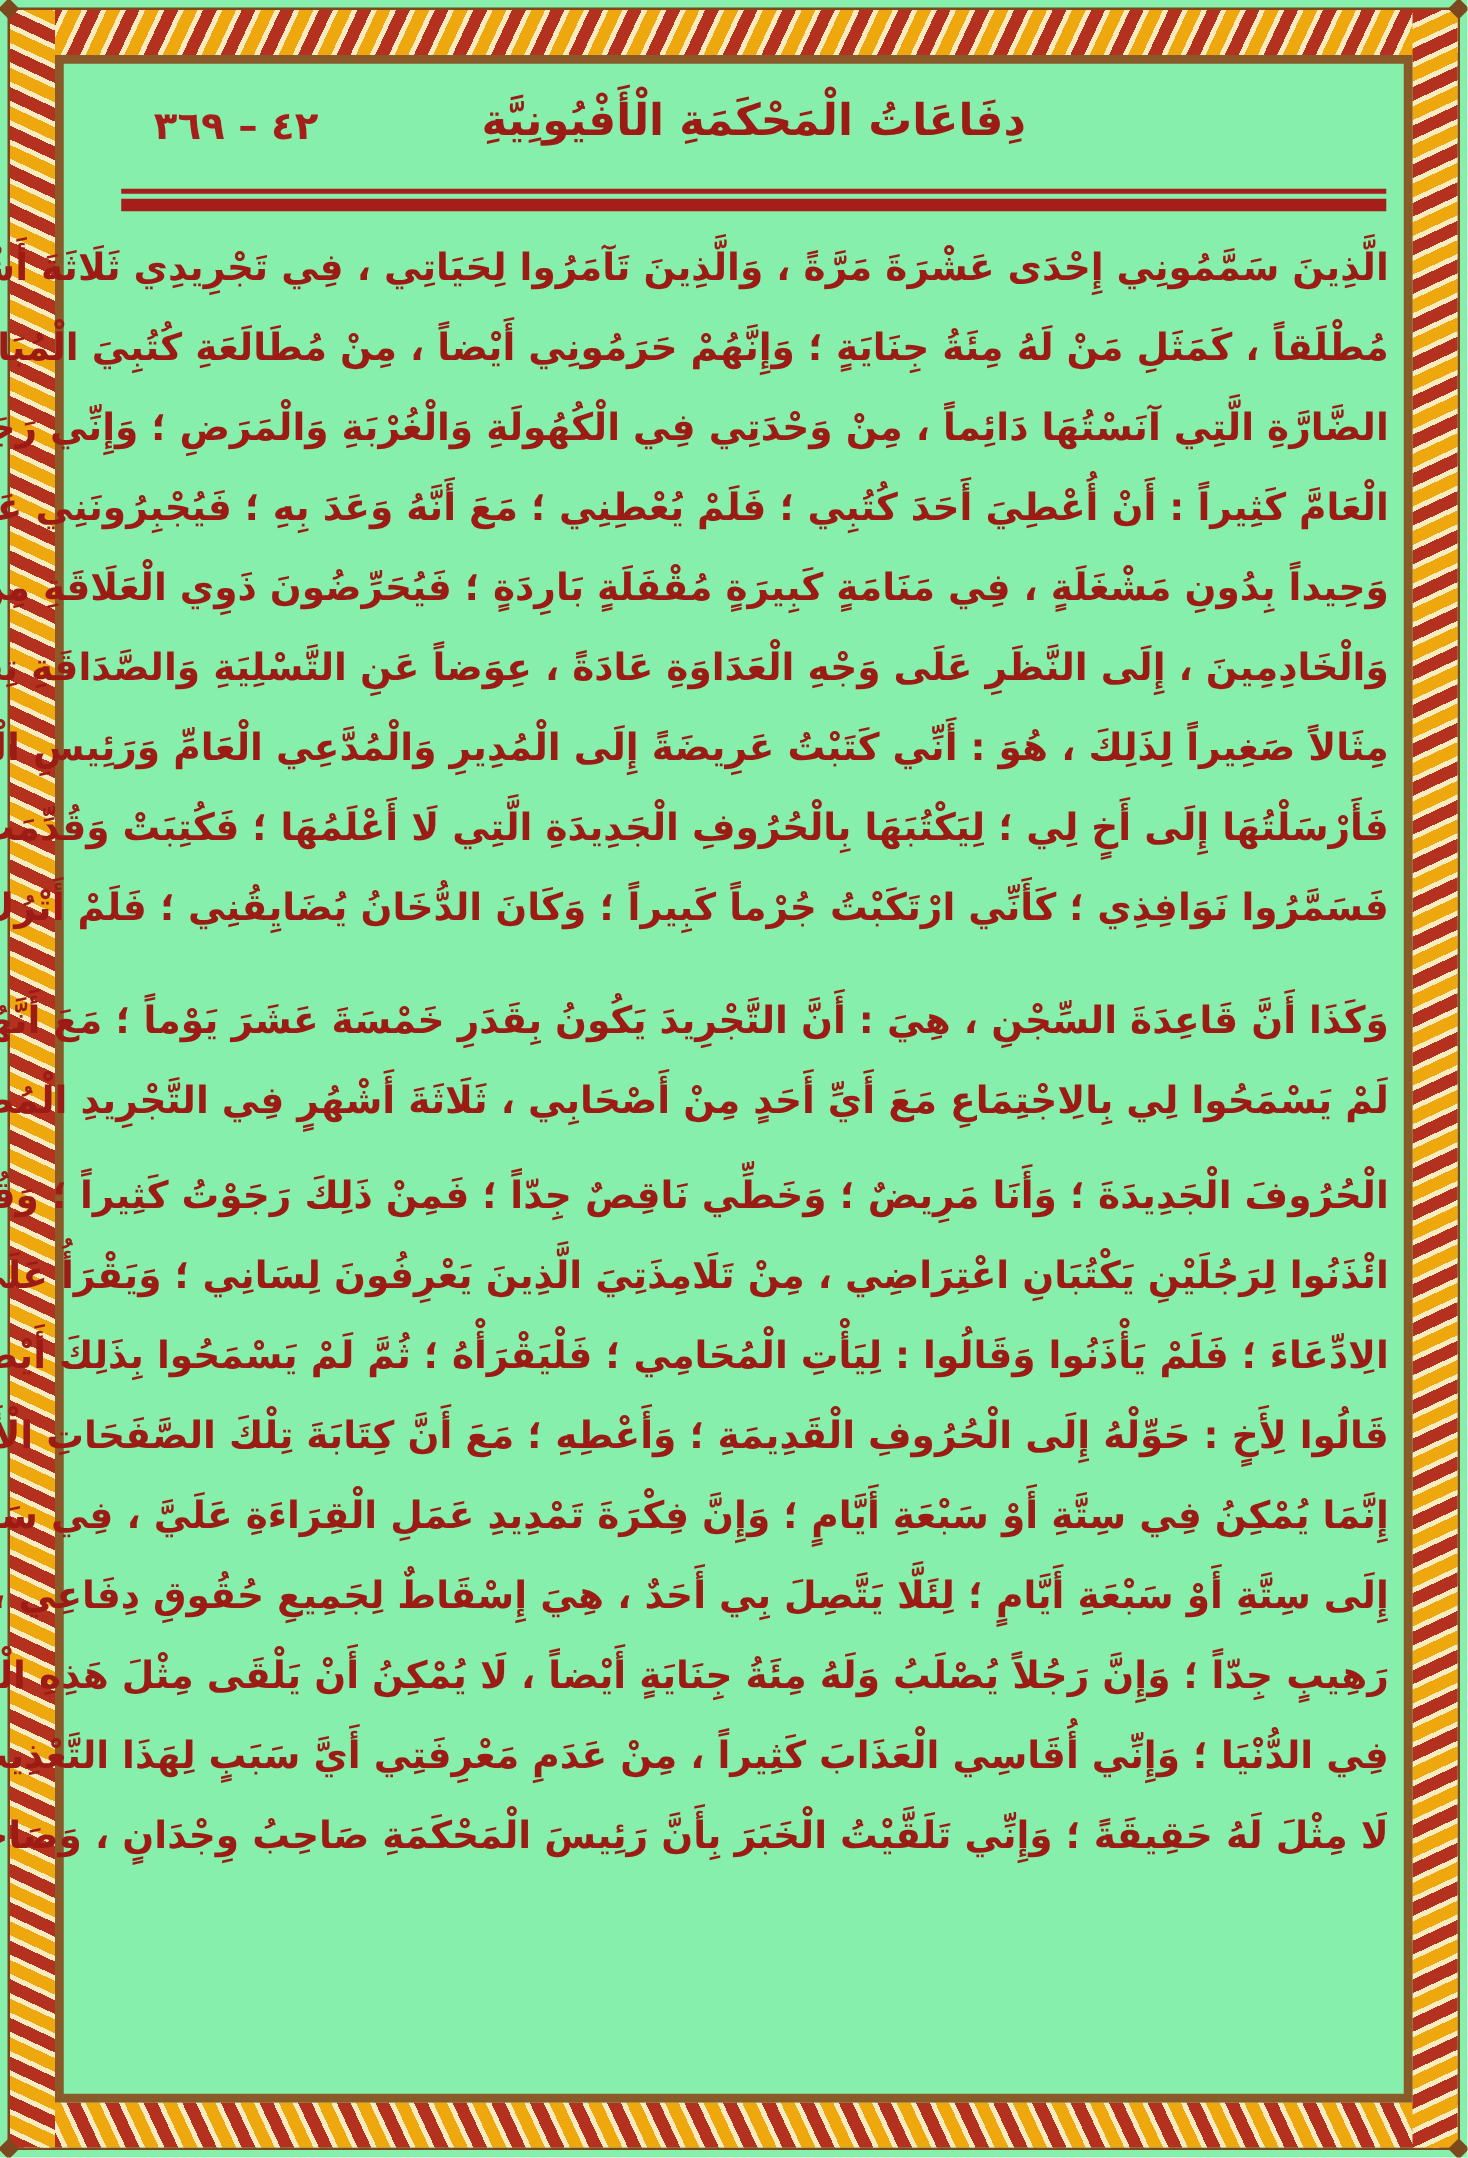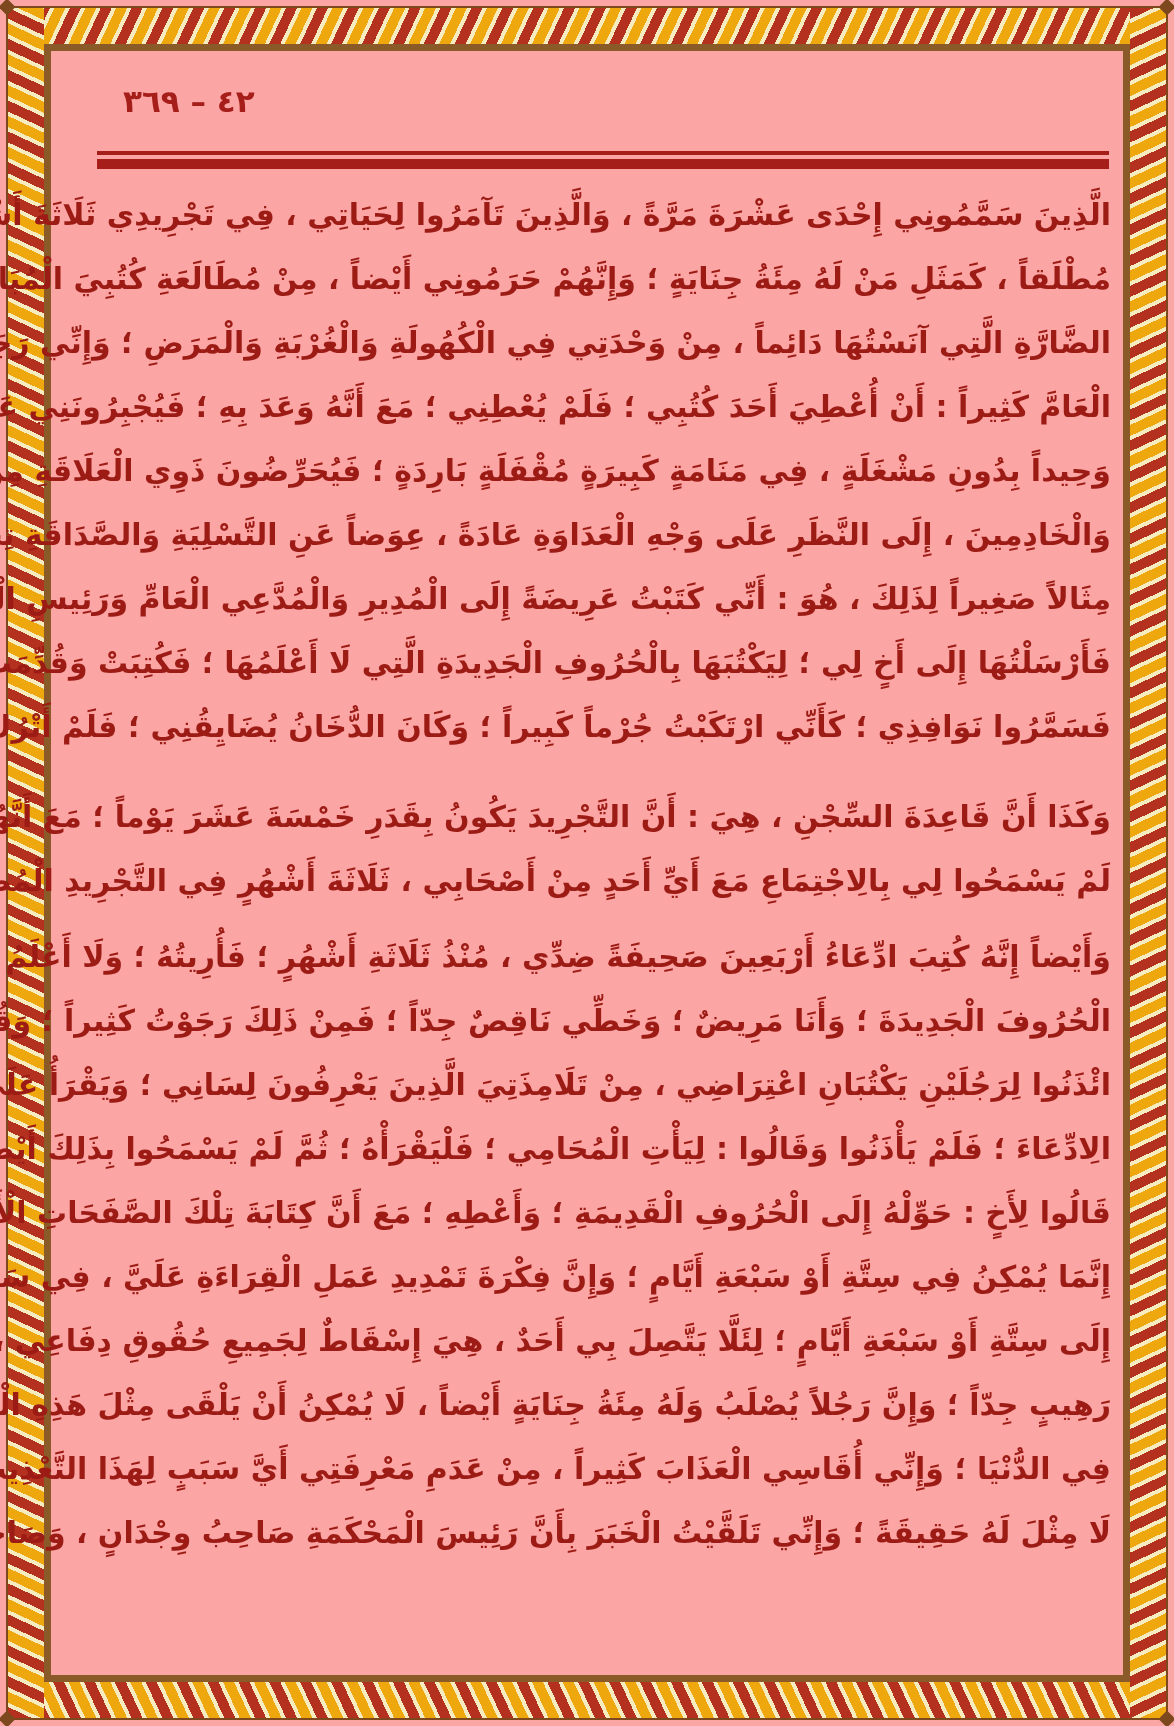--- a/index.html
+++ b/index.html
@@ -5,21 +5,21 @@
   html, body {
     margin: 0; padding: 0;
     background: #ffffff;
     width: 1174px; height: 1726px;
     overflow: hidden;
     font-family: "DejaVu Sans", sans-serif;
   }
   .page {
     position: relative;
     width: 1174px; height: 1726px;
-    background: #fca5a5;
+    background: #86efac;
   }
   
   .outer-frame {
     position: absolute; inset: 6px;
     border: 2px solid var(--border_brown, #7d481d);
     pointer-events: none;
   }
   .band { position: absolute; pointer-events: none; }
   .band-top, .band-bottom { left: 8px; right: 8px; height: 36px; }
   .band-top { top: 8px;
@@ -119,20 +119,21 @@
   <div class="band band-right"></div>
   <div class="inner-frame"></div>
   <div class="corner tl"></div>
   <div class="corner tr"></div>
   <div class="corner bl"></div>
   <div class="corner br"></div>
 
   <div class="content">
     <header>
       <div class="page-number">٤٢ – ٣٦٩</div>
+      <div class="page-title">دِفَاعَاتُ الْمَحْكَمَةِ الْأَفْيُونِيَّةِ</div>
     </header>
 
     <div class="header-rule">
       <div class="thin"></div>
       <div class="gap"></div>
       <div class="thick"></div>
     </div>
 
     <main>
         <div class="paragraph">
@@ -144,21 +145,20 @@
           <div class="line">وَالْخَادِمِينَ ، إِلَى النَّظَرِ عَلَى وَجْهِ الْعَدَاوَةِ عَادَةً ، عِوَضاً عَنِ التَّسْلِيَةِ وَالصَّدَاقَةِ تِجَاهِي . وَإِنَّ</div>
           <div class="line">مِثَالاً صَغِيراً لِذَلِكَ ، هُوَ : أَنِّي كَتَبْتُ عَرِيضَةً إِلَى الْمُدِيرِ وَالْمُدَّعِي الْعَامِّ وَرَئِيسِ الْمَحْكَمَةِ ؛</div>
           <div class="line">فَأَرْسَلْتُهَا إِلَى أَخٍ لِي ؛ لِيَكْتُبَهَا بِالْحُرُوفِ الْجَدِيدَةِ الَّتِي لَا أَعْلَمُهَا ؛ فَكُتِبَتْ وَقُدِّمَتْ إِلَيْهِمْ ؛</div>
           <div class="line">فَسَمَّرُوا نَوَافِذِي ؛ كَأَنِّي ارْتَكَبْتُ جُرْماً كَبِيراً ؛ وَكَانَ الدُّخَانُ يُضَايِقُنِي ؛ فَلَمْ أَتْرُكْ نَافِذَةً أَنْ</div>
         </div>
         <div class="paragraph">
           <div class="line">وَكَذَا أَنَّ قَاعِدَةَ السِّجْنِ ، هِيَ : أَنَّ التَّجْرِيدَ يَكُونُ بِقَدَرِ خَمْسَةَ عَشَرَ يَوْماً ؛ مَعَ أَنَّهُمْ</div>
           <div class="line">لَمْ يَسْمَحُوا لِي بِالِاجْتِمَاعِ مَعَ أَيِّ أَحَدٍ مِنْ أَصْحَابِي ، ثَلَاثَةَ أَشْهُرٍ فِي التَّجْرِيدِ الْمُطْلَقِ . .</div>
         </div>
         <div class="paragraph">
-          <div class="line">وَأَيْضاً إِنَّهُ كُتِبَ ادِّعَاءُ أَرْبَعِينَ صَحِيفَةً ضِدِّي ، مُنْذُ ثَلَاثَةِ أَشْهُرٍ ؛ فَأُرِيتُهُ ؛ وَلَا أَعْلَمُ</div>
           <div class="line">الْحُرُوفَ الْجَدِيدَةَ ؛ وَأَنَا مَرِيضٌ ؛ وَخَطِّي نَاقِصٌ جِدّاً ؛ فَمِنْ ذَلِكَ رَجَوْتُ كَثِيراً ؛ وَقُلْتُ :</div>
           <div class="line">ائْذَنُوا لِرَجُلَيْنِ يَكْتُبَانِ اعْتِرَاضِي ، مِنْ تَلَامِذَتِيَ الَّذِينَ يَعْرِفُونَ لِسَانِي ؛ وَيَقْرَأُ عَلَيَّ أَحَدُهُمَا</div>
           <div class="line">الِادِّعَاءَ ؛ فَلَمْ يَأْذَنُوا وَقَالُوا : لِيَأْتِ الْمُحَامِي ؛ فَلْيَقْرَأْهُ ؛ ثُمَّ لَمْ يَسْمَحُوا بِذَلِكَ أَيْضاً ؛ وَإِنَّمَا</div>
           <div class="line">قَالُوا لِأَخٍ : حَوِّلْهُ إِلَى الْحُرُوفِ الْقَدِيمَةِ ؛ وَأَعْطِهِ ؛ مَعَ أَنَّ كِتَابَةَ تِلْكَ الصَّفَحَاتِ الْأَرْبَعِينَ ،</div>
           <div class="line">إِنَّمَا يُمْكِنُ فِي سِتَّةِ أَوْ سَبْعَةِ أَيَّامٍ ؛ وَإِنَّ فِكْرَةَ تَمْدِيدِ عَمَلِ الْقِرَاءَةِ عَلَيَّ ، فِي سَاعَةٍ وَاحِدَةٍ ،</div>
           <div class="line">إِلَى سِتَّةِ أَوْ سَبْعَةِ أَيَّامٍ ؛ لِئَلَّا يَتَّصِلَ بِي أَحَدٌ ، هِيَ إِسْقَاطٌ لِجَمِيعِ حُقُوقِ دِفَاعِي ، بِاسْتِبْدَادٍ</div>
           <div class="line">رَهِيبٍ جِدّاً ؛ وَإِنَّ رَجُلاً يُصْلَبُ وَلَهُ مِئَةُ جِنَايَةٍ أَيْضاً ، لَا يُمْكِنُ أَنْ يَلْقَى مِثْلَ هَذِهِ الْمُعَامَلَةِ</div>
           <div class="line">فِي الدُّنْيَا ؛ وَإِنِّي أُقَاسِي الْعَذَابَ كَثِيراً ، مِنْ عَدَمِ مَعْرِفَتِي أَيَّ سَبَبٍ لِهَذَا التَّعْذِيبِ ، الَّذِي</div>
           <div class="line">لَا مِثْلَ لَهُ حَقِيقَةً ؛ وَإِنِّي تَلَقَّيْتُ الْخَبَرَ بِأَنَّ رَئِيسَ الْمَحْكَمَةِ صَاحِبُ وِجْدَانٍ ، وَصَاحِبُ</div>
         </div>

